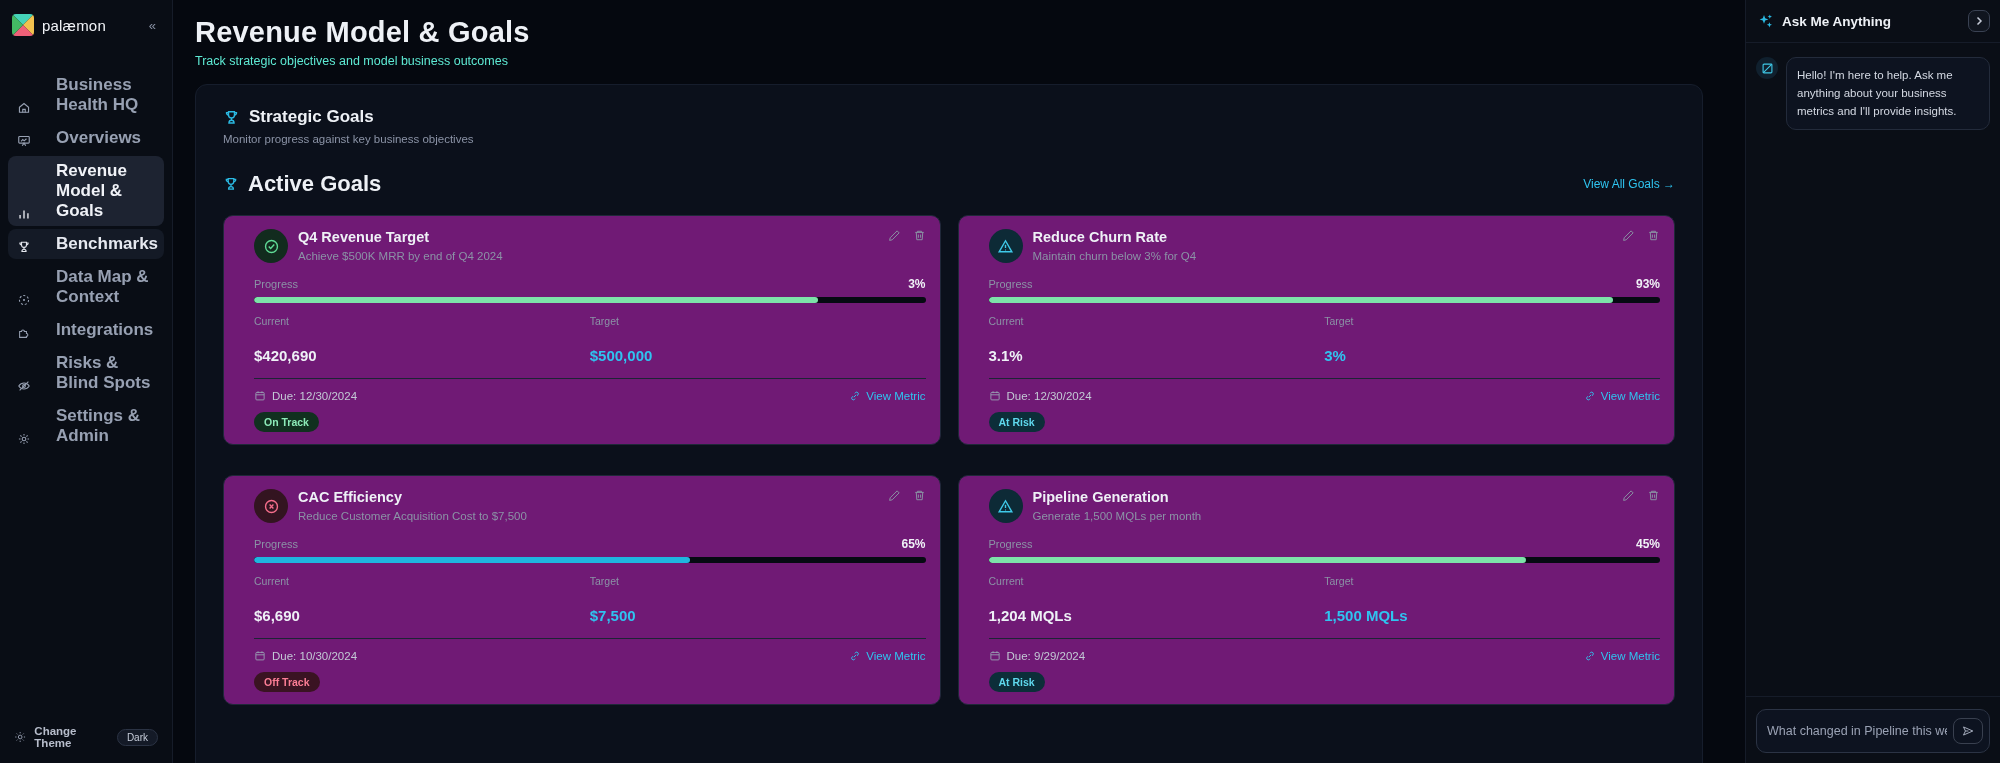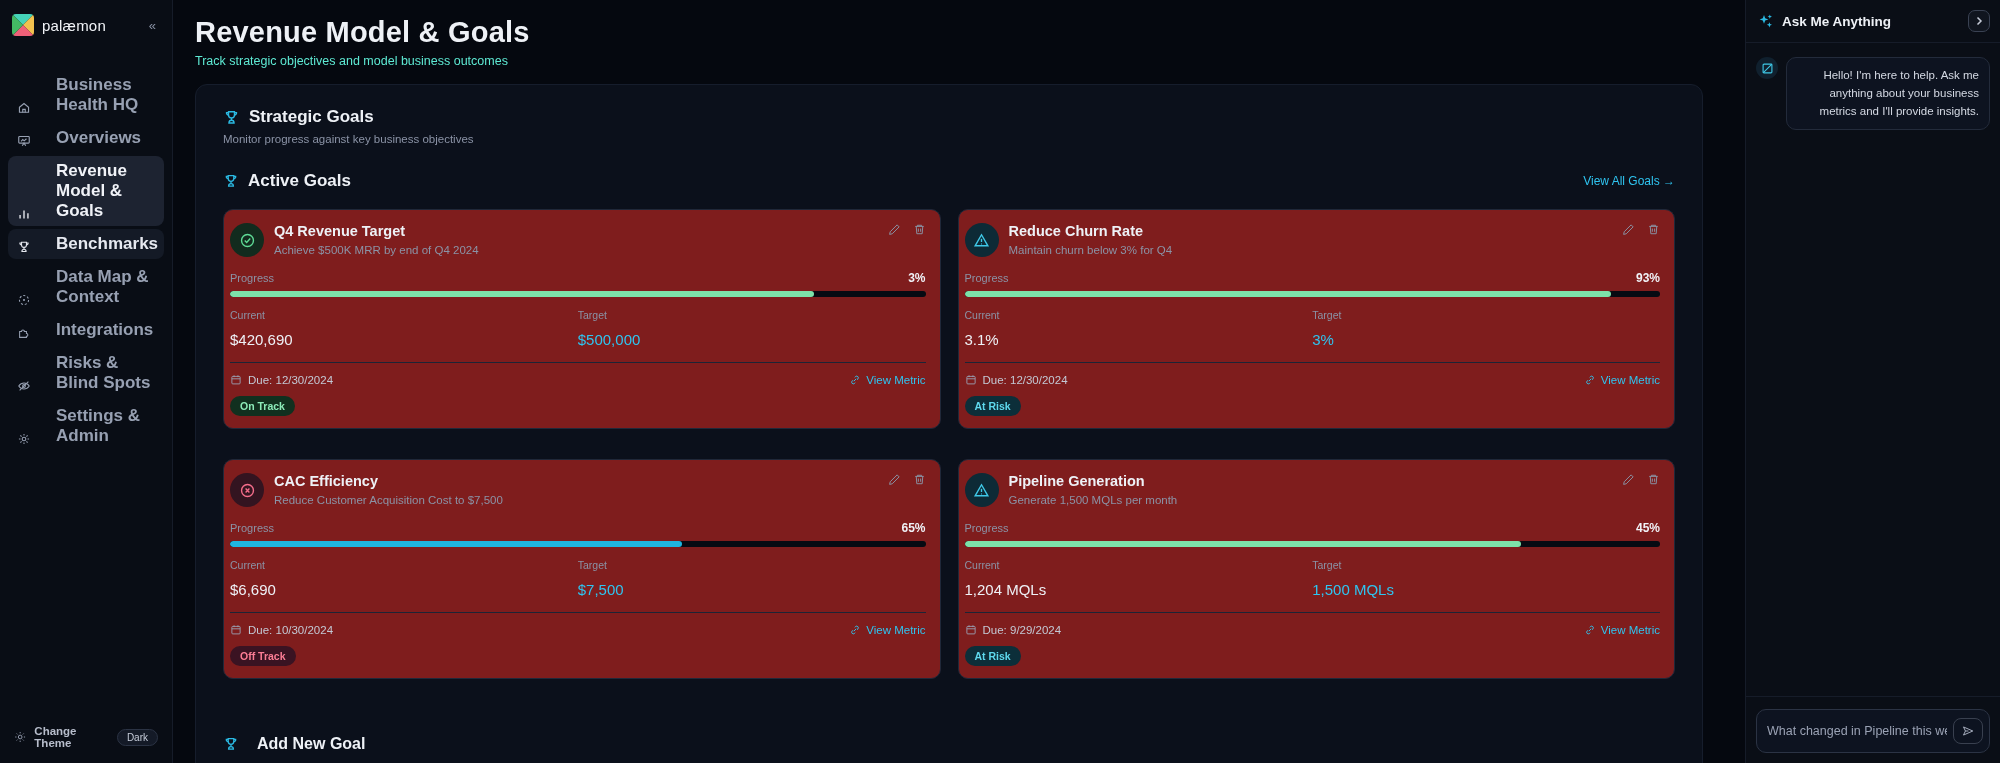--- a/index.html
+++ b/index.html
@@ -31,45 +31,45 @@
   .page-title { font-size:29px; font-weight:700; letter-spacing:.2px; }
   .page-sub { margin-top:5px; font-size:12.5px; color:#5eead4; }
   .panel { margin-top:16px; background:#0b101b; border:1px solid #161d2c; border-radius:12px;
     padding:22px 27px 24px 27px; height:900px; }
   .sec-head { display:flex; align-items:center; gap:9px; }
   .sec-head svg { width:17px; height:17px; color:#2bb9e2; }
   .sec-title { font-size:17px; font-weight:700; }
   .sec-sub { margin-top:6px; font-size:11.5px; color:#8b93a6; }
   .active-row { margin-top:26px; display:flex; align-items:center; gap:9px; }
   .active-row svg { width:16px; height:16px; color:#2bb9e2; }
-  .active-title { font-size:17px; font-weight:700; flex:1; }
+  .active-title { font-size:22px; font-weight:700; flex:1; }
   .view-all { font-size:12px; color:#2fc4f0; cursor:pointer; text-decoration:none; }
 
   .goal-grid { margin-top:18px; display:grid; grid-template-columns:1fr 1fr; gap:30px 17px; }
-  .goal-card { background:#7f1d1d; border:1px solid #202839; border-radius:10px; padding:13px 14px 12px 6px; }
+  .goal-card { background:#701a75; border:1px solid #202839; border-radius:10px; padding:13px 14px 12px 30px; }
   .gc-head { display:flex; align-items:flex-start; gap:10px; }
   .gc-ico { width:34px; height:34px; border-radius:50%; display:flex; align-items:center;
     justify-content:center; flex:none; }
   .gc-ico svg { width:17px; height:17px; }
   .ico-green { background:#122b1e; color:#5fdb96; }
   .ico-cyan  { background:#0d2a36; color:#3fc9e8; }
   .ico-red   { background:#331420; color:#f56e8b; }
   .gc-ht { flex:1; }
   .gc-title { font-size:14.5px; font-weight:700; }
   .gc-desc { margin-top:5px; font-size:11.5px; color:#8b93a6; }
   .gc-actions { display:flex; gap:12px; color:#8a92a4; }
   .gc-actions svg { width:13px; height:13px; cursor:pointer; }
   .prog-row { margin-top:14px; display:flex; justify-content:space-between; align-items:center; }
   .prog-lbl { font-size:11px; color:#8b93a6; }
   .prog-pct { font-size:12px; font-weight:700; color:#f0f2f7; }
   .bar-track { margin-top:6px; height:6px; border-radius:4px; background:#060a12; overflow:hidden; }
   .bar-fill { height:100%; border-radius:4px; }
   .gc-vals { margin-top:12px; display:grid; grid-template-columns:1fr 1fr; }
   .v-lbl { font-size:10.5px; color:#8b93a6; }
-  .v-val { margin-top:10px; font-size:15px; font-weight:400; }
+  .v-val { margin-top:20px; font-size:15px; font-weight:700; }
   .v-val.cyan { color:#2fc4f0; }
   .gc-div { margin-top:14px; border-top:1px solid #1d2435; }
   .gc-foot { margin-top:11px; display:flex; justify-content:space-between; align-items:center; }
   .due { display:flex; align-items:center; gap:6px; font-size:11.5px; color:#c3c9d5; }
   .due svg { width:12px; height:12px; color:#9aa2b4; }
   .vm { display:flex; align-items:center; gap:5px; font-size:11.5px; color:#2fc4f0;
     cursor:pointer; text-decoration:none; }
   .vm svg { width:12px; height:12px; }
   .badge-row { margin-top:10px; }
   .badge { display:inline-block; font-size:10.5px; font-weight:600; padding:4px 10px; border-radius:999px; }
@@ -88,21 +88,21 @@
   .as-head svg.spark { width:16px; height:16px; }
   .as-title { font-size:13.5px; font-weight:700; flex:1; }
   .as-collapse { width:22px; height:22px; border:1px solid #3a4253; border-radius:7px; background:#10151f;
     display:flex; align-items:center; justify-content:center; color:#c6ccd8; cursor:pointer; }
   .as-collapse svg { width:10px; height:10px; }
   .as-body { flex:1; padding:14px 10px; display:flex; gap:8px; align-items:flex-start; }
   .as-avatar { width:22px; height:22px; border-radius:50%; background:#10202e; display:flex;
     align-items:center; justify-content:center; flex:none; }
   .as-avatar svg { width:11px; height:11px; color:#3fc9e8; }
   .as-bubble { border:1px solid #232b3b; background:#0d1320; border-radius:10px; padding:9px 10px;
-    font-size:11.5px; line-height:1.55; color:#d4d9e3;text-align:right; }
+    font-size:11.5px; line-height:1.55; color:#d4d9e3; }
   .as-foot { border-top:1px solid #161c29; padding:12px 10px 10px 10px; }
   .as-inputbox { border:1px solid #2b3344; background:#0d1320; border-radius:10px; height:44px;
     display:flex; align-items:center; padding:0 6px 0 10px; gap:6px; }
   .as-input { flex:1; background:transparent; border:none; outline:none; color:#dfe3ec; font-size:12.5px;
     font-family:"Liberation Sans", sans-serif; }
   .as-input::placeholder { color:#9aa2b4; }
   .send-btn { width:30px; height:26px; border:1px solid #39404f; border-radius:8px; background:transparent;
     color:#aab1c1; display:flex; align-items:center; justify-content:center; cursor:pointer; }
   .send-btn svg { width:12px; height:12px; }
 </style>

